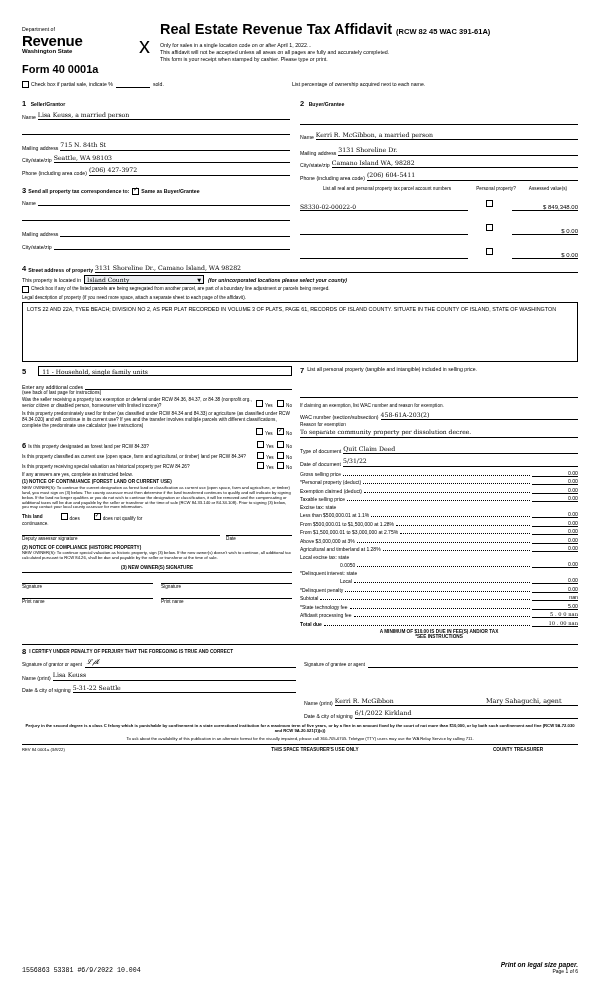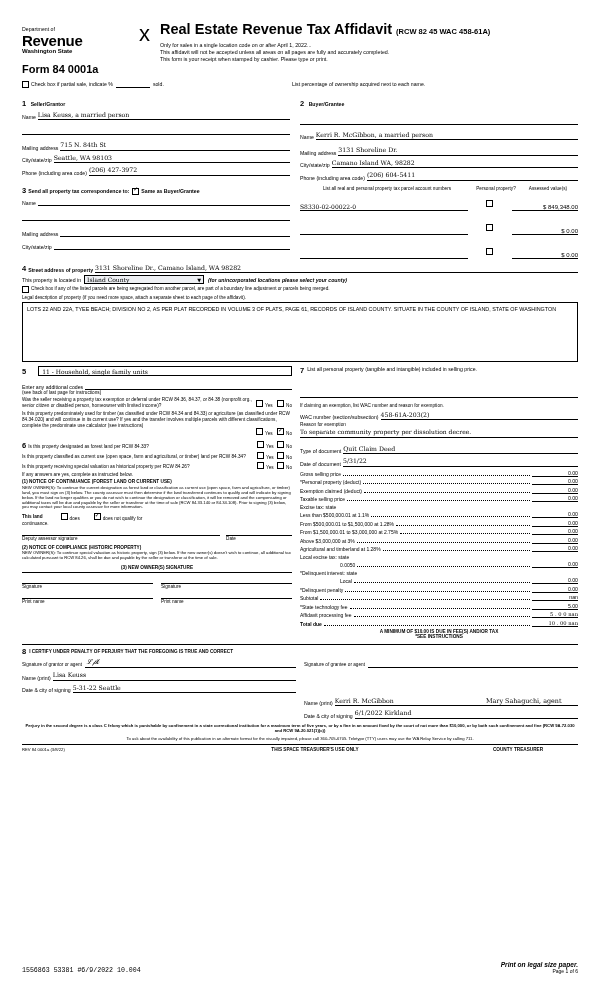--- a/index.html
+++ b/index.html
@@ -50,34 +50,34 @@
   .pageof{font-size:5px;text-align:right;}
 </style>
 </head>
 <body>
 
 <div class="page">
   <div class="sheet">
 
     <div class="hdr">
       <div class="hdr-left">
-        <div style="display:flex;align-items:flex-start;">
+        <div style="display:flex;align-items:flex-end;">
           <div style="flex:1;">
             <div class="dep">Department of</div>
             <div class="revenue">Revenue</div>
             <div class="wastate">Washington State</div>
           </div>
           <div class="swirl">x</div>
         </div>
-        <div class="formno">Form 84 0001a</div>
+        <div class="formno">Form 40 0001a</div>
       </div>
       <div class="hdr-right">
         <div class="title">
           <span>Real Estate Revenue Tax Affidavit</span>
-          <span class="rcw">(RCW 82 45 WAC 458-61A)</span>
+          <span class="rcw">(RCW 82 45 WAC 391-61A)</span>
         </div>
         <div class="subtitle">Only for sales in a single location code on or after April 1, 2022...</div>
         <div class="subtitle" style="margin-top:0">This affidavit will not be accepted unless all areas on all pages are fully and accurately completed.</div>
         <div class="subtitle" style="margin-top:0">This form is your receipt when stamped by cashier. Please type or print.</div>
       </div>
     </div>
 
     <div class="row" style="margin-top:6px;align-items:flex-end;">
       <div style="width:270px;display:flex;align-items:flex-end;">
         <span class="ck"></span>

